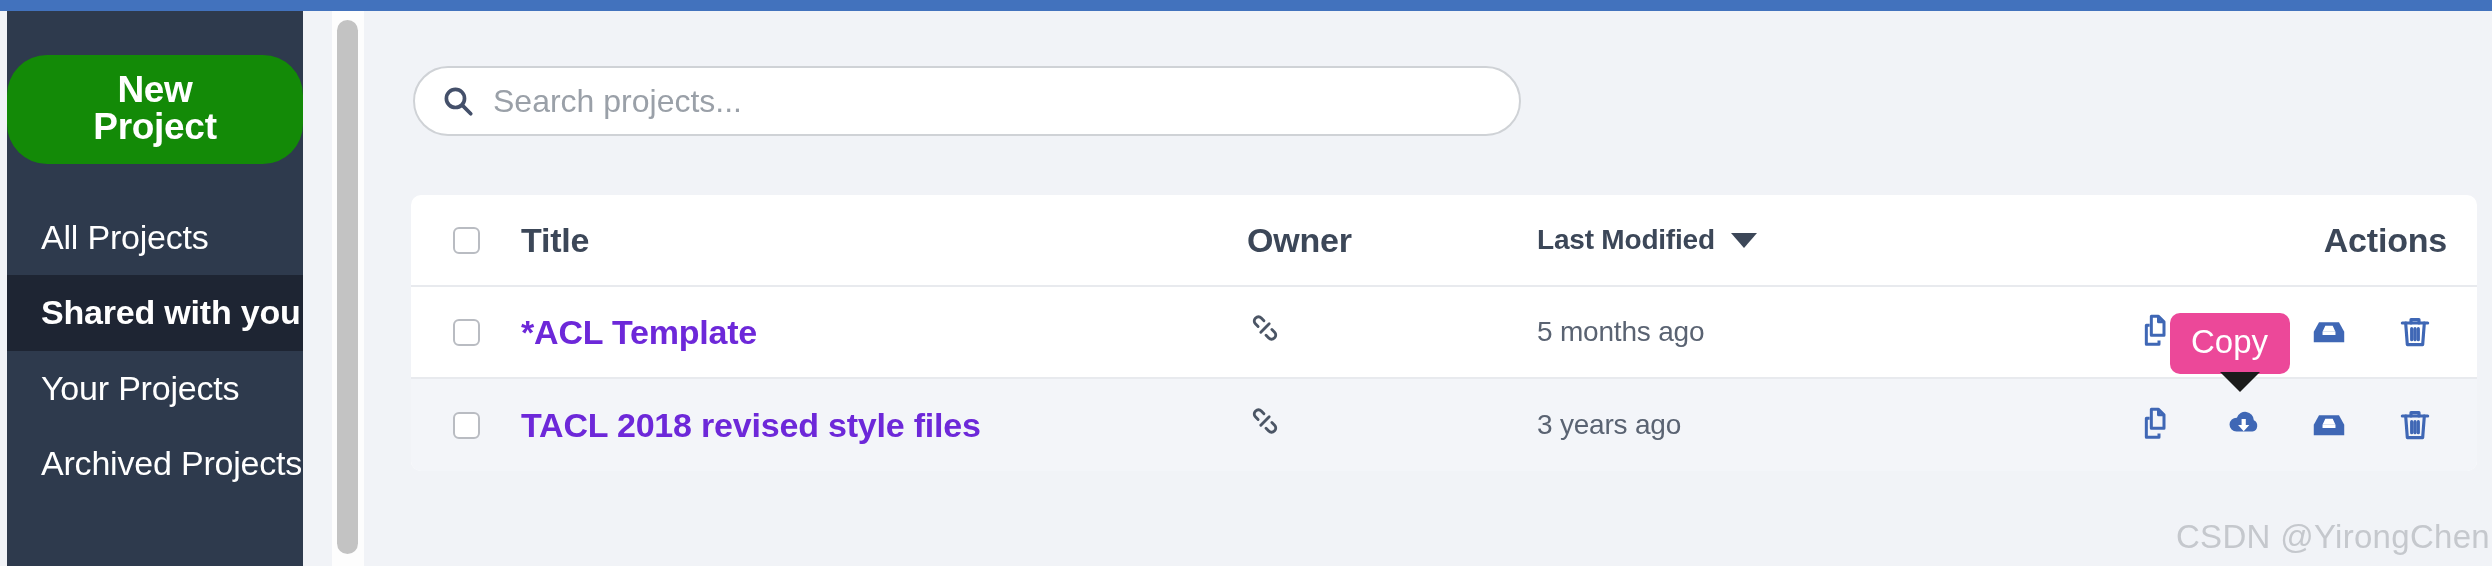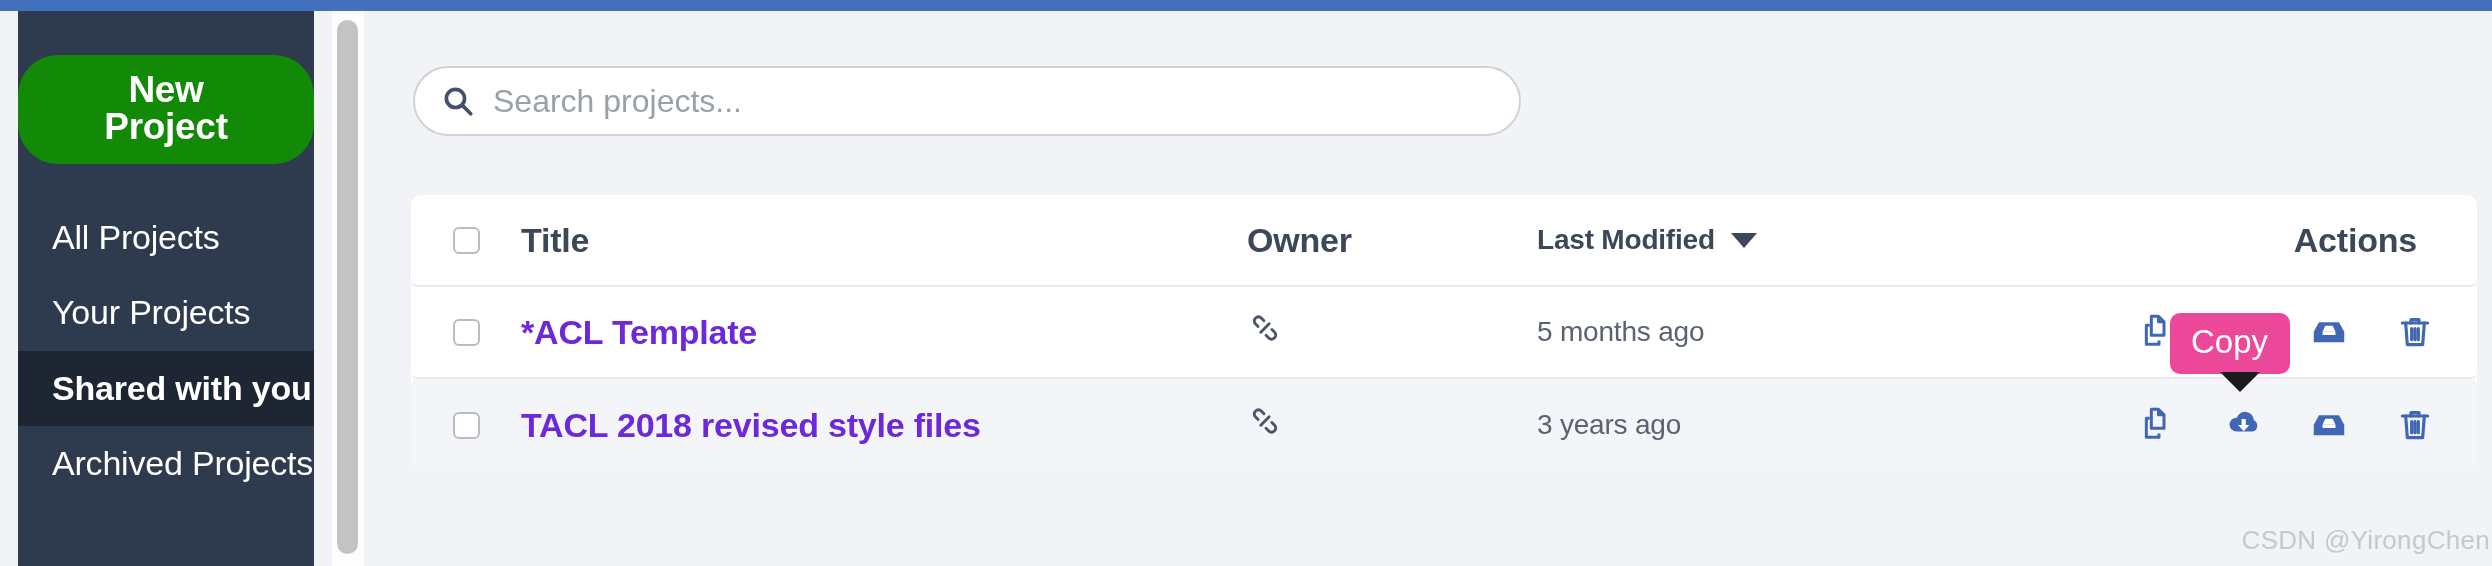--- a/index.html
+++ b/index.html
@@ -27,21 +27,21 @@
     position: absolute;
     left: 0; top: 0;
     width: 2492px;
     height: 11px;
     background: #4272bd;
   }
 
   
   .sidebar {
     position: absolute;
-    left: 18px; top: 11px;
+    left: 7px; top: 11px;
     width: 296px;
     height: 555px;
     background: #2e3a4d;
     overflow: hidden;
   }
   .newproject-wrap {
     padding: 44px 0 0 0;
     display: flex;
     justify-content: center;
   }
@@ -144,21 +144,20 @@
     background: #ffffff;
     border-radius: 10px;
     overflow: hidden;
   }
 
   .row {
     display: flex;
     align-items: center;
     height: 92px;
     box-sizing: border-box;
-    border-radius: 6px;
   }
   .row.header {
     border-bottom: 2px solid #e8eaee;
     height: 92px;
   }
   .row.r1 { border-bottom: 2px solid #e8eaee; background: #ffffff; }
   .row.r2 { background: #f3f5f9; }
 
   .c-check {
     width: 110px;
@@ -225,21 +224,21 @@
   }
 
   .c-actions {
     flex: 0 0 460px;
     font-size: 34px;
     color: #3c4758;
     font-weight: bold;
     display: flex;
     align-items: center;
     justify-content: flex-end;
-    padding-right: 60px;
+    padding-right: 30px;
     letter-spacing: -0.2px;
     box-sizing: border-box;
   }
   .c-actions.cell {
     gap: 42px;
     padding-right: 40px;
   }
   .act {
     cursor: pointer;
     display: flex;
@@ -268,45 +267,45 @@
     left: 50px; bottom: -18px;
     width: 0; height: 0;
     border-left: 20px solid transparent;
     border-right: 20px solid transparent;
     border-top: 20px solid #1b1b1b;
   }
 
   .watermark {
     position: absolute;
     right: 18px; bottom: 10px;
-    font-size: 26px;
+    font-size: 33px;
     color: #c5c8cd;
     letter-spacing: 0.3px;
   }
 </style>
 </head>
 <body>
 
 <div id="app">
 
   <div class="topbar"></div>
 
   <div class="sidebar">
     <div class="newproject-wrap">
       <button class="newproject-btn">New Project</button>
     </div>
     <div class="nav">
       <div class="nav-item">
         <span>All Projects</span>
       </div>
+      <div class="nav-item active">
+        <span>Shared with you</span>
+      </div>
       <div class="nav-item">
         <span>Your Projects</span>
-      </div>
-      <div class="nav-item active">
-        <span>Shared with you</span>
       </div>
       <div class="nav-item">
         <span>Archived Projects</span>
       </div>
     </div>
   </div>
 
   <div class="scroll-track"></div>
   <div class="scroll-thumb"></div>
 

